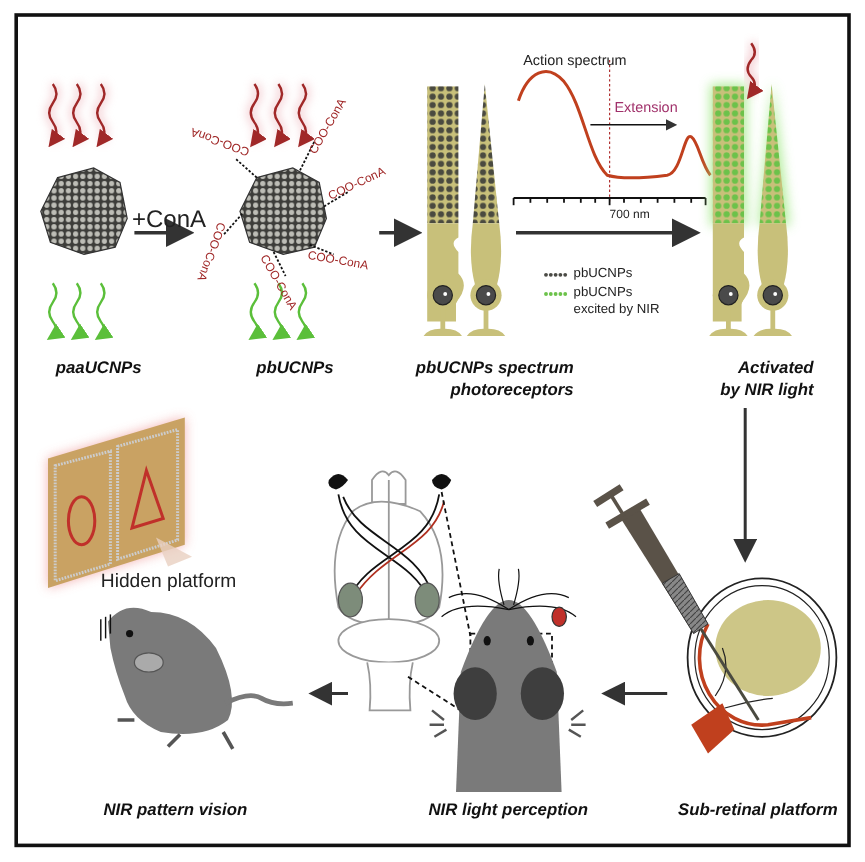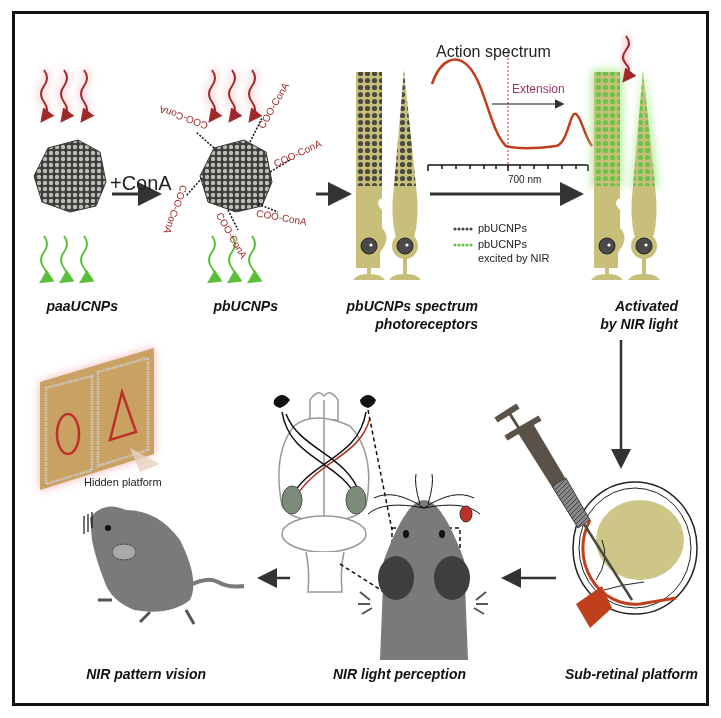--- a/index.html
+++ b/index.html
@@ -274,27 +274,27 @@
 <div class="small" style="left:158px; top:112px; color:#a02828; transform:rotate(200deg); font-size:10px;">COO-ConA</div>
 <div class="small" style="left:248px; top:100px; color:#a02828; transform:rotate(-60deg); font-size:10px;">COO-ConA</div>
 <div class="small" style="left:272px; top:148px; color:#a02828; transform:rotate(-25deg); font-size:10px;">COO-ConA</div>
 <div class="small" style="left:150px; top:204px; color:#a02828; transform:rotate(110deg); font-size:10px;">COO-ConA</div>
 <div class="small" style="left:256px; top:212px; color:#a02828; transform:rotate(10deg); font-size:10px;">COO-ConA</div>
 <div class="small" style="left:206px; top:230px; color:#a02828; transform:rotate(60deg); font-size:10px;">COO-ConA</div>
 
 <div class="lbl" style="left:308px; top:297px; width:170px;">pbUCNPs spectrum</div>
 <div class="lbl" style="left:308px; top:315px; width:170px;">photoreceptors</div>
 
-<div class="small" style="left:436px; top:43px; font-size:16px;">Action spectrum</div>
+<div class="small" style="left:436px; top:43px; font-size:12px;">Action spectrum</div>
 <div class="small" style="left:512px; top:82px; font-size:12px; color:#a0306a;">Extension</div>
 <div class="small" style="left:496px; top:174px; font-size:10px;margin-left:12px;">700 nm</div>
 
 <div class="small" style="left:478px; top:222px;">pbUCNPs</div>
 <div class="small" style="left:478px; top:238px;">pbUCNPs</div>
 <div class="small" style="left:478px; top:252px;">excited by NIR</div>
 
 <div class="lbl" style="left:568px; top:297px; width:110px;">Activated</div>
 <div class="lbl" style="left:568px; top:315px; width:110px;">by NIR light</div>
 
-<div class="small" style="left:84px; top:476px; font-size:11px;">Hidden platform</div>
+<div class="small" style="left:84px; top:476px; font-size:16px;">Hidden platform</div>
 <div class="lbl" style="left:36px; top:665px; width:170px;">NIR pattern vision</div>
-<div class="lbl" style="left:276px; top:665px; width:190px;">NIR light perception</div>
+<div class="lbl" style="left:300px; top:665px; width:190px;">NIR light perception</div>
 <div class="lbl" style="left:508px; top:665px; width:190px;">Sub-retinal platform</div>
 
 </body></html>

